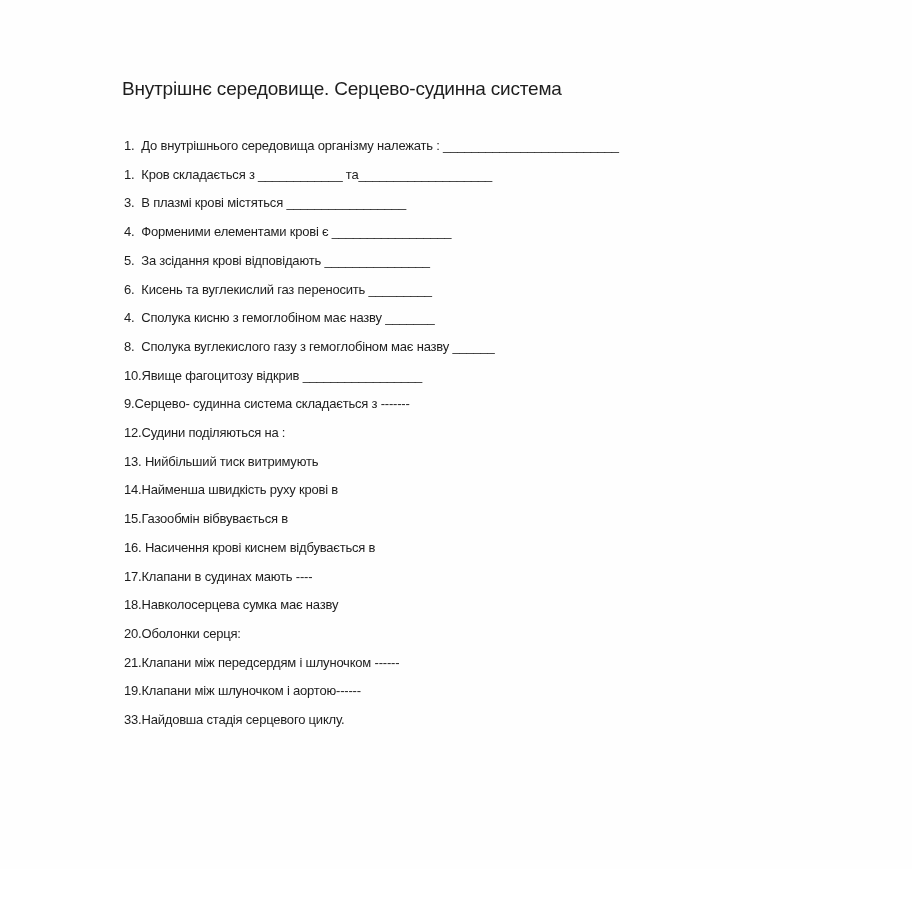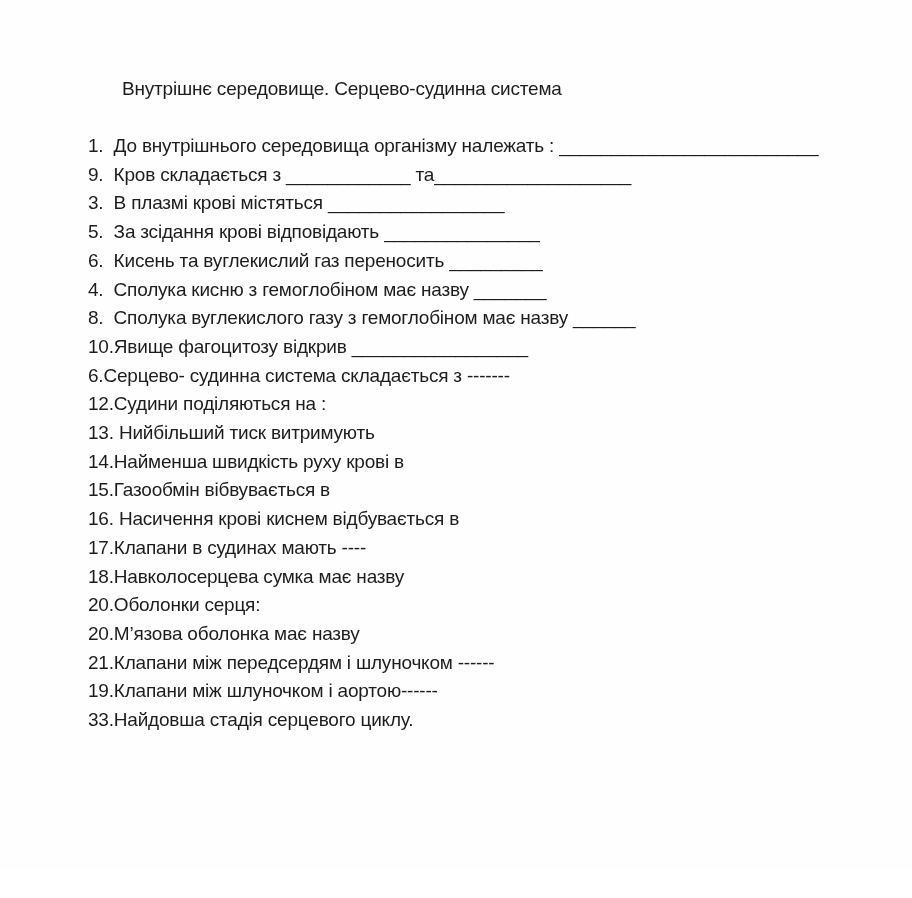--- a/index.html
+++ b/index.html
@@ -24,51 +24,52 @@
     right: 24px;
   }
   .title {
     margin: 0 0 32px 34px;
     font-size: 19px;
     font-weight: 400;
     letter-spacing: -0.2px;
     white-space: pre-wrap;
   }
   .question-list {
-    font-size: 19px;
+    font-size: 13px;
     line-height: 28.7px;
     letter-spacing: -0.2px;
+    margin-left: 36px;
   }
   .line {
     white-space: pre-wrap;
   }
 </style>
 </head>
 <body>
 
 <div class="page">
   <div class="content">
     <h1 class="title">Внутрішнє середовище. Серцево-судинна система</h1>
     <div class="question-list">
         <div class="line">1.  До внутрішнього середовища організму належать : _________________________</div>
-        <div class="line">9.  Кров складається з ____________ та___________________</div>
+        <div class="line">1.  Кров складається з ____________ та___________________</div>
         <div class="line">3.  В плазмі крові містяться _________________</div>
+        <div class="line">4.  Форменими елементами крові є _________________</div>
         <div class="line">5.  За зсідання крові відповідають _______________</div>
         <div class="line">6.  Кисень та вуглекислий газ переносить _________</div>
         <div class="line">4.  Сполука кисню з гемоглобіном має назву _______</div>
         <div class="line">8.  Сполука вуглекислого газу з гемоглобіном має назву ______</div>
         <div class="line">10.Явище фагоцитозу відкрив _________________</div>
-        <div class="line">6.Серцево- судинна система складається з -------</div>
+        <div class="line">9.Серцево- судинна система складається з -------</div>
         <div class="line">12.Судини поділяються на :</div>
         <div class="line">13. Нийбільший тиск витримують</div>
         <div class="line">14.Найменша швидкість руху крові в</div>
         <div class="line">15.Газообмін вібвувається в</div>
         <div class="line">16. Насичення крові киснем відбувається в</div>
         <div class="line">17.Клапани в судинах мають ----</div>
         <div class="line">18.Навколосерцева сумка має назву</div>
         <div class="line">20.Оболонки серця:</div>
-        <div class="line">20.М’язова оболонка має назву</div>
         <div class="line">21.Клапани між передсердям і шлуночком ------</div>
         <div class="line">19.Клапани між шлуночком і аортою------</div>
         <div class="line">33.Найдовша стадія серцевого циклу.</div>
       </div>
   </div>
 </div>
 
 </body></html>

